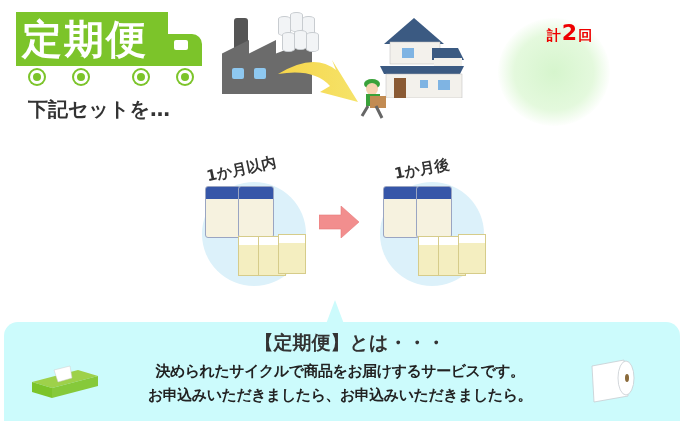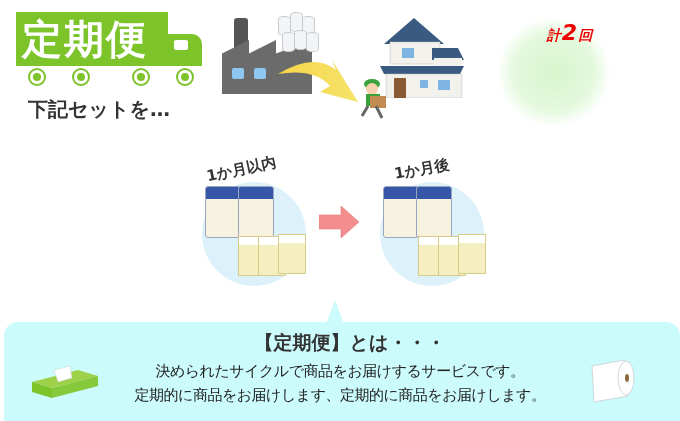--- a/index.html
+++ b/index.html
@@ -43,21 +43,21 @@
   .circle { width:104px; height:104px; border-radius:50%; background:#dcf1fa; }
   .label-arc { font-size:15px; font-weight:bold; color:#333; }
   .pack { width:36px; height:52px; background:linear-gradient(#3656a8 0 24%, #f6f2df 24% 100%); border:1px solid #9aa5c2; border-radius:3px; }
   .tissue-box { width:28px; height:40px; background:linear-gradient(#ffffff 0 20%, #f4eec0 20% 100%); border:1px solid #d6cc8a; }
   .pink-arrow { left:319px; top:206px; width:40px; height:32px; }
 
   
   .info { left:4px; top:322px; width:676px; height:99px; background:#ccfbfc; border-radius:14px 14px 0 0; }
   .info-tail { left:326px; top:300px; width:0; height:0; border-left:9px solid transparent; border-right:9px solid transparent; border-bottom:24px solid #ccfbfc; }
   .info-title { left:0; width:680px; top:330px; text-align:center; font-size:19px; font-weight:bold; color:#333;padding-left:20px; }
-  .info-line { left:0; width:680px; text-align:center; font-size:15px; font-weight:normal; color:#222; letter-spacing:-0.5px; }
+  .info-line { left:0; width:680px; text-align:center; font-size:15px; font-weight:bold; color:#222; letter-spacing:-0.5px; }
   .tbox { left:30px; top:364px; width:70px; height:34px; }
   .troll { left:588px; top:356px; width:50px; height:50px; }
 </style>
 </head>
 <body>
 
 <div class="abs truck">
   <div class="abs truck-body"></div>
   <div class="abs truck-cab"></div>
   <div class="abs truck-window"></div>
@@ -111,21 +111,21 @@
 <svg class="abs deliver" viewBox="0 0 30 44">
   <ellipse cx="12" cy="8" rx="8" ry="5" fill="#3aa23a"></ellipse>
   <circle cx="12" cy="13" r="6" fill="#f7d3b0"></circle>
   <rect x="6" y="18" width="14" height="12" fill="#3aa23a"></rect>
   <rect x="10" y="20" width="16" height="12" fill="#c28b52"></rect>
   <path d="M8 30 L2 40 M16 30 L22 42" stroke="#666" stroke-width="3"></path>
 </svg>
 
 <div class="abs glow"></div>
 <div class="abs glow-text">
-  <div style="margin-top:2px;font-style:italic;">
+  <div style="margin-top:2px;">
     <span class="red">計</span><span class="red big">2</span><span class="red">回</span>
   </div>
 </div>
 
 <div class="abs circle" style="left:202px;top:182px"></div>
 <div class="abs label-arc" style="left:206px;top:160px;transform:rotate(-12deg);">1か月以内</div>
 <div class="abs pack" style="left:205px;top:186px"></div>
 <div class="abs pack" style="left:238px;top:186px"></div>
 <div class="abs tissue-box" style="left:238px;top:236px"></div>
 <div class="abs tissue-box" style="left:258px;top:236px"></div>
@@ -140,21 +140,21 @@
 <div class="abs pack" style="left:383px;top:186px"></div>
 <div class="abs pack" style="left:416px;top:186px"></div>
 <div class="abs tissue-box" style="left:418px;top:236px"></div>
 <div class="abs tissue-box" style="left:438px;top:236px"></div>
 <div class="abs tissue-box" style="left:458px;top:234px"></div>
 
 <div class="abs info-tail"></div>
 <div class="abs info"></div>
 <div class="abs info-title">【定期便】とは・・・</div>
 <div class="abs info-line" style="top:362px">決められたサイクルで商品をお届けするサービスです。</div>
-<div class="abs info-line" style="top:386px">定期的に商品をお届けします、定期的に商品をお届けします。</div>
+<div class="abs info-line" style="top:386px">お申込みいただきましたら、お申込みいただきましたら。</div>
 
 <svg class="abs tbox" viewBox="0 0 70 34">
   <polygon points="2,18 48,6 68,12 22,24" fill="#9ed14a"></polygon>
   <polygon points="2,18 22,24 22,34 2,28" fill="#7cc42a"></polygon>
   <polygon points="22,24 68,12 68,22 22,34" fill="#86c93a"></polygon>
   <path d="M24 6 L40 2 L42 14 L28 18 Z" fill="#ffffff" stroke="#ccc" stroke-width="0.5"></path>
 </svg>
 
 <svg class="abs troll" viewBox="0 0 50 50">
   <path d="M4 10 L36 4 L40 40 L6 46 Z" fill="#ffffff" stroke="#c8cdd2" stroke-width="0.8"></path>

